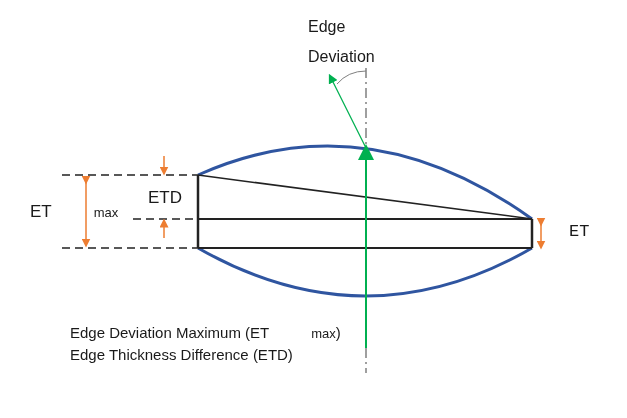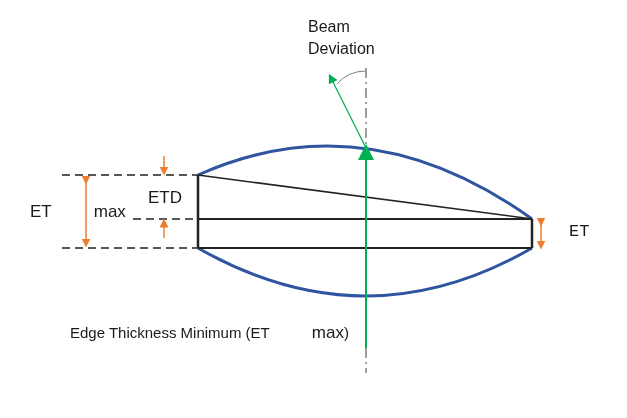--- a/index.html
+++ b/index.html
@@ -1,20 +1,20 @@
 <!DOCTYPE html>
 <html><head>
 <meta charset="utf-8">
 <style>
   html,body{margin:0;padding:0;background:#ffffff;}
   body{width:627px;height:418px;overflow:hidden;position:relative;font-family:"Liberation Sans","DejaVu Sans",sans-serif;color:#1a1a1a;}
   svg{position:absolute;left:0;top:0;}
   .lbl{position:absolute;font-size:16px;line-height:18px;white-space:nowrap;}
   .big{font-size:17px;}
-  .sub{font-size:17px;padding-left:42px;}
+  .sub{font-size:13px;padding-left:42px;}
   .legend{position:absolute;left:70px;top:322px;font-size:15px;line-height:21px;}
   .legend div{white-space:nowrap;}
 </style>
 </head>
 <body>
 
 <svg width="627" height="418" viewBox="0 0 627 418">
   <defs>
     <marker id="ga" markerWidth="8" markerHeight="8" refX="4" refY="4" orient="auto">
       <path d="M0,0 L8,4 L0,8 z" fill="#00b050"></path>
@@ -44,29 +44,30 @@
   <line x1="86" y1="180" x2="86" y2="243" stroke="#ed7d31" stroke-width="1.5" marker-start="url(#oa)" marker-end="url(#oa)"></line>
   <line x1="164" y1="156" x2="164" y2="171" stroke="#ed7d31" stroke-width="1.5" marker-end="url(#oa)"></line>
   <line x1="164" y1="238" x2="164" y2="223" stroke="#ed7d31" stroke-width="1.5" marker-end="url(#oa)"></line>
   <line x1="541" y1="222" x2="541" y2="245" stroke="#ed7d31" stroke-width="1.5" marker-start="url(#oa)" marker-end="url(#oa)"></line>
 
   <line x1="366" y1="348" x2="366" y2="152" stroke="#00b050" stroke-width="2" marker-end="url(#ga)"></line>
   <line x1="366" y1="148" x2="331" y2="78" stroke="#00b050" stroke-width="1.2" marker-end="url(#ga)"></line>
 </svg>
 
 <div class="lbl" style="left:308px;top:18px;">
-  <div>Beam</div>
-  <div style="margin-top:4px;">Deviation</div>
+  <div>Edge</div>
+  <div style="margin-top:12px;">Deviation</div>
 </div>
 
 <div class="lbl big" style="left:148px;top:189px;">ETD</div>
 
 <div class="lbl big" style="left:30px;top:203px;">
   <span>ET</span><span class="sub">max</span>
 </div>
 
 <div class="lbl big" style="left:569px;top:223px;font-family:Liberation Mono, monospace;">
   <span>ET</span><span class="sub">min</span>
 </div>
 
 <div class="legend">
-  <div><span>Edge Thickness Minimum (ET</span><span class="sub">max</span><span>)</span></div>
+  <div><span>Edge Deviation Maximum (ET</span><span class="sub">max</span><span>)</span></div>
+  <div><span>Edge Thickness Difference (ETD)</span></div>
 </div>
 
 </body></html>

